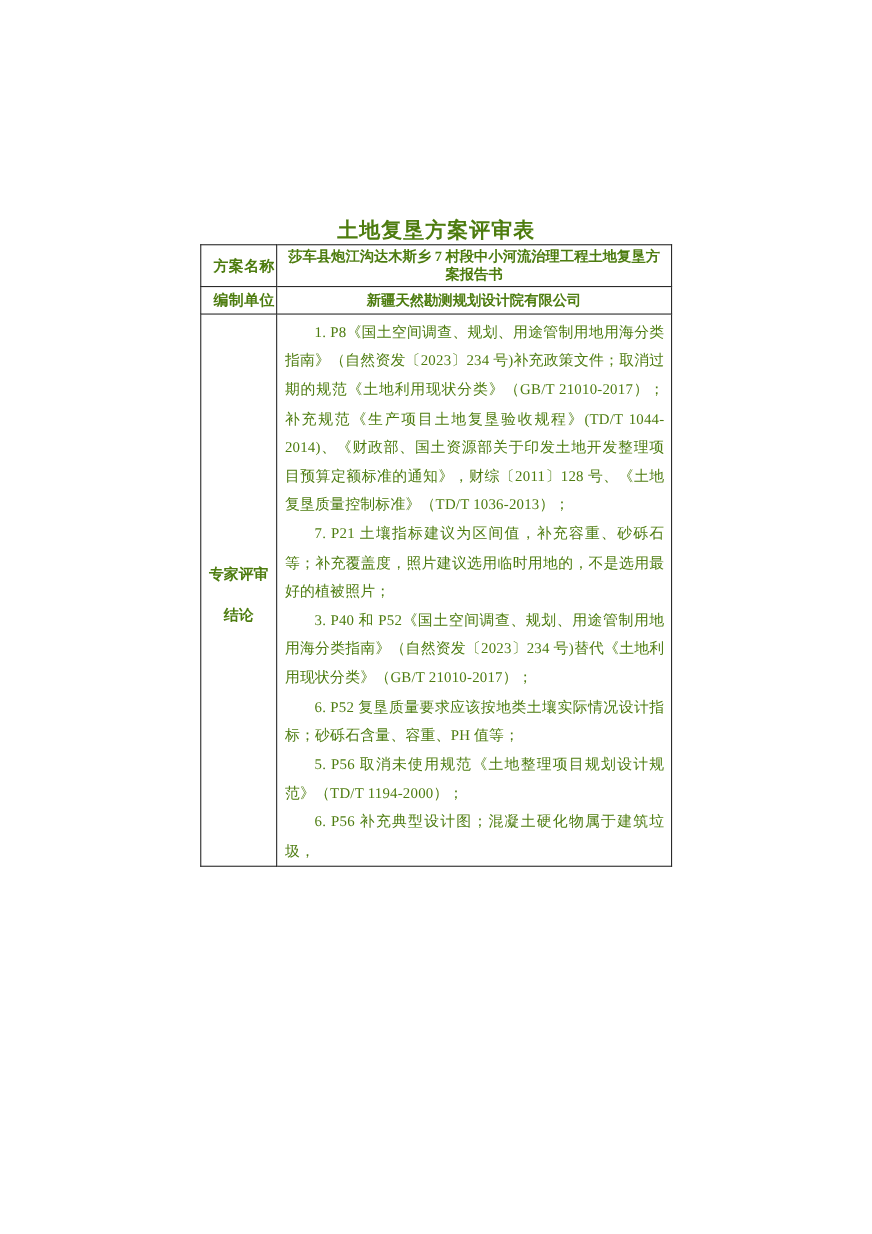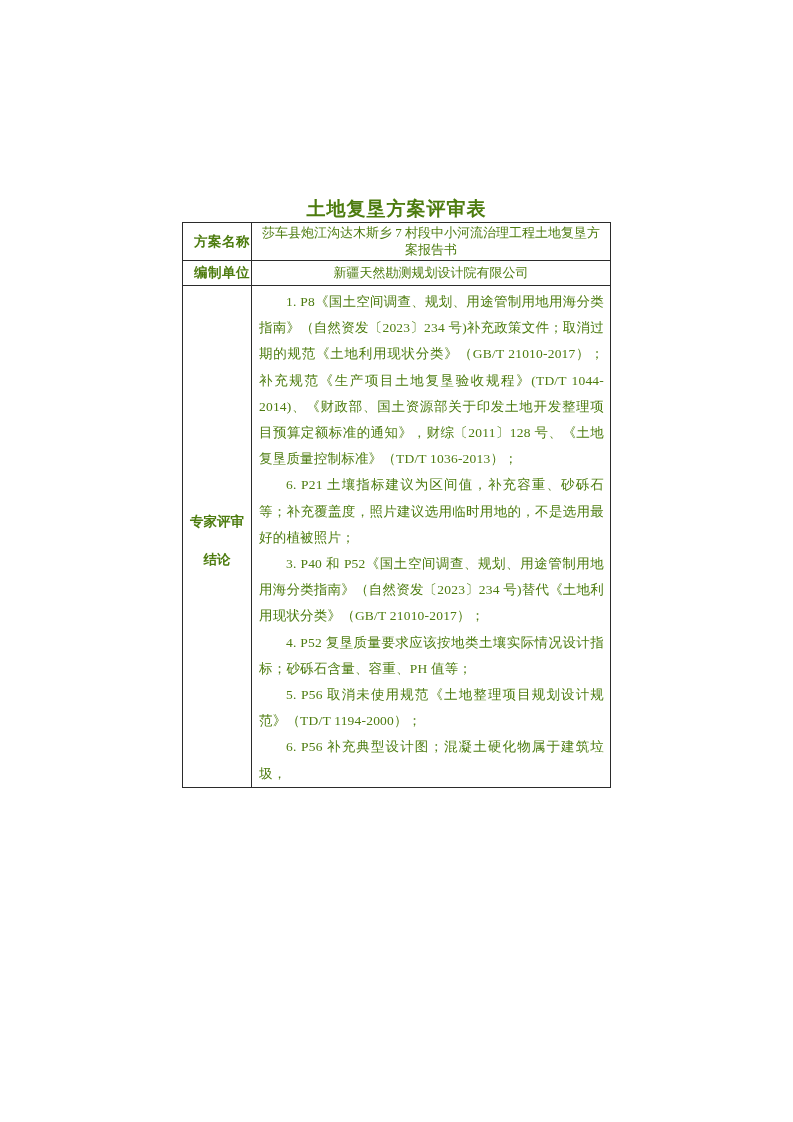--- a/index.html
+++ b/index.html
@@ -39,21 +39,21 @@
   .label-cell {
     text-align: right;
     font-size: 13.5px;
     font-weight: 600;
     letter-spacing: 0.5px;
     padding: 2px 1px;
   }
   .value-cell {
     text-align: center;
     font-size: 13px;
-    font-weight: 400;
+    font-weight: 700;
     line-height: 16.5px;
     padding: 2px 4px;
   }
   tr.row-plan-name td { height: 33px; }
   tr.row-project-unit td { height: 24px; }
   tr.row-compiling-unit td { height: 25px; }
   tr.row-expert-review td { height: 473px; }
   .expert-label-cell {
     text-align: center;
     font-size: 13.5px;
@@ -102,23 +102,23 @@
         <td class="value-cell">新疆天然勘测规划设计院有限公司</td>
       </tr>
 
       <tr class="row-expert-review">
         <td class="expert-label-cell">
           <span class="label-line">专家评审</span>
           <span class="label-line">结论</span>
         </td>
         <td class="body-cell">
           <p class="body-para">1. P8《国土空间调查、规划、用途管制用地用海分类指南》（自然资发〔2023〕234 号)补充政策文件；取消过期的规范《土地利用现状分类》（GB/T 21010-2017）；补充规范《生产项目土地复垦验收规程》(TD/T 1044-2014)、《财政部、国土资源部关于印发土地开发整理项目预算定额标准的通知》，财综〔2011〕128 号、《土地复垦质量控制标准》（TD/T 1036-2013）；</p>
-          <p class="body-para">6. P21 土壤指标建议为区间值，补充容重、砂砾石等；补充覆盖度，照片建议选用临时用地的，不是选用最好的植被照片；</p>
+          <p class="body-para">7. P21 土壤指标建议为区间值，补充容重、砂砾石等；补充覆盖度，照片建议选用临时用地的，不是选用最好的植被照片；</p>
           <p class="body-para">3. P40 和 P52《国土空间调查、规划、用途管制用地用海分类指南》（自然资发〔2023〕234 号)替代《土地利用现状分类》（GB/T 21010-2017）；</p>
-          <p class="body-para">4. P52 复垦质量要求应该按地类土壤实际情况设计指标；砂砾石含量、容重、PH 值等；</p>
+          <p class="body-para">6. P52 复垦质量要求应该按地类土壤实际情况设计指标；砂砾石含量、容重、PH 值等；</p>
           <p class="body-para">5. P56 取消未使用规范《土地整理项目规划设计规范》（TD/T 1194-2000）；</p>
           <p class="body-para">6. P56 补充典型设计图；混凝土硬化物属于建筑垃圾，</p>
         </td>
       </tr>
     </tbody>
   </table>
 
 </div>
 
 </body></html>

